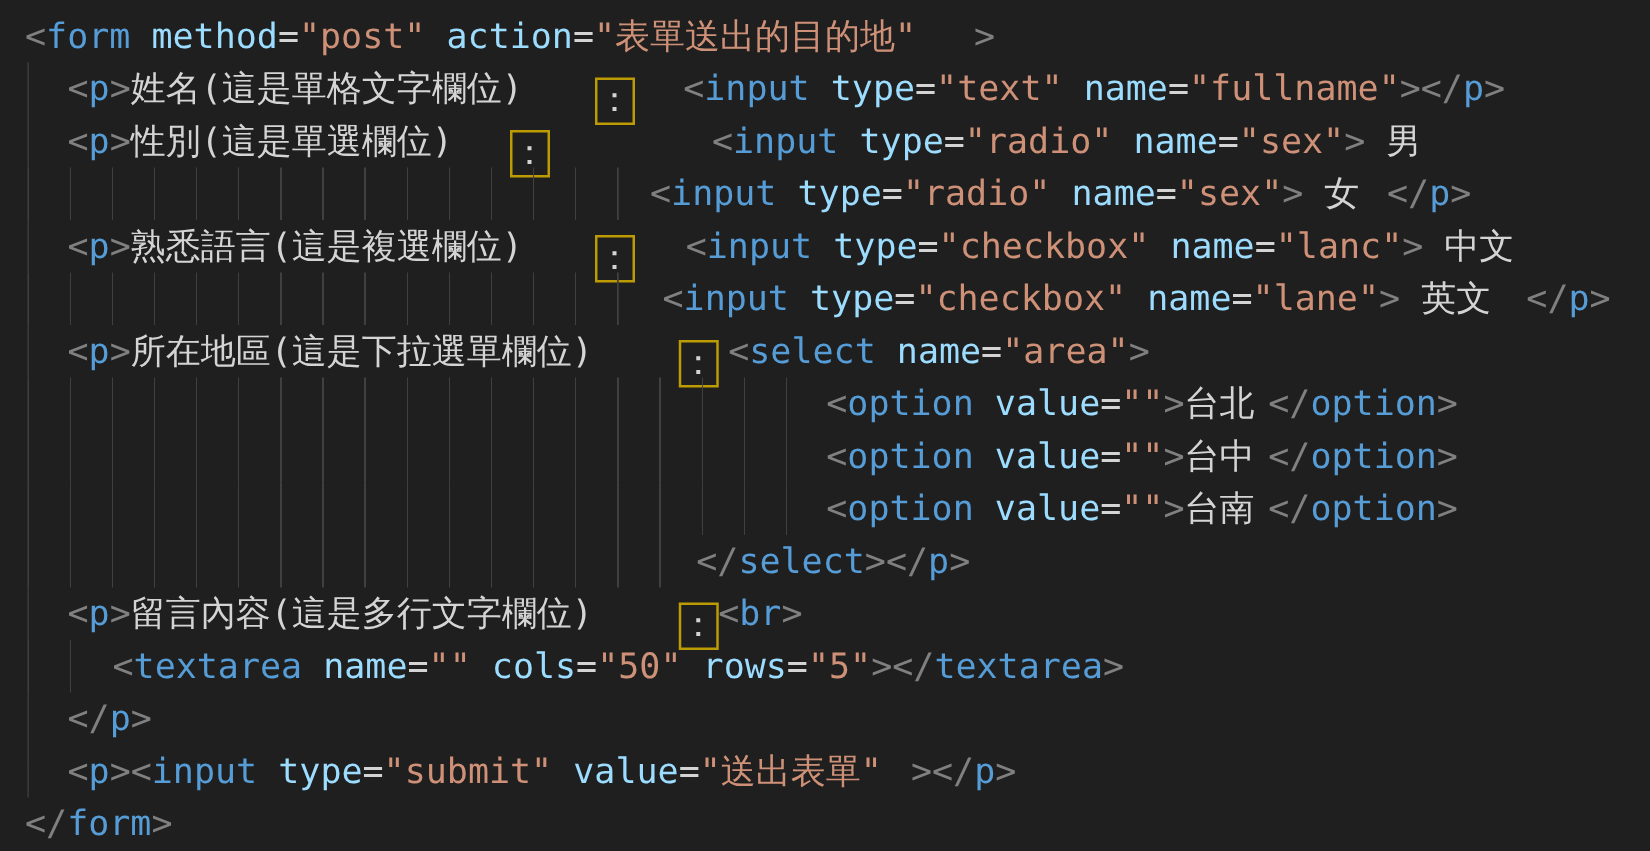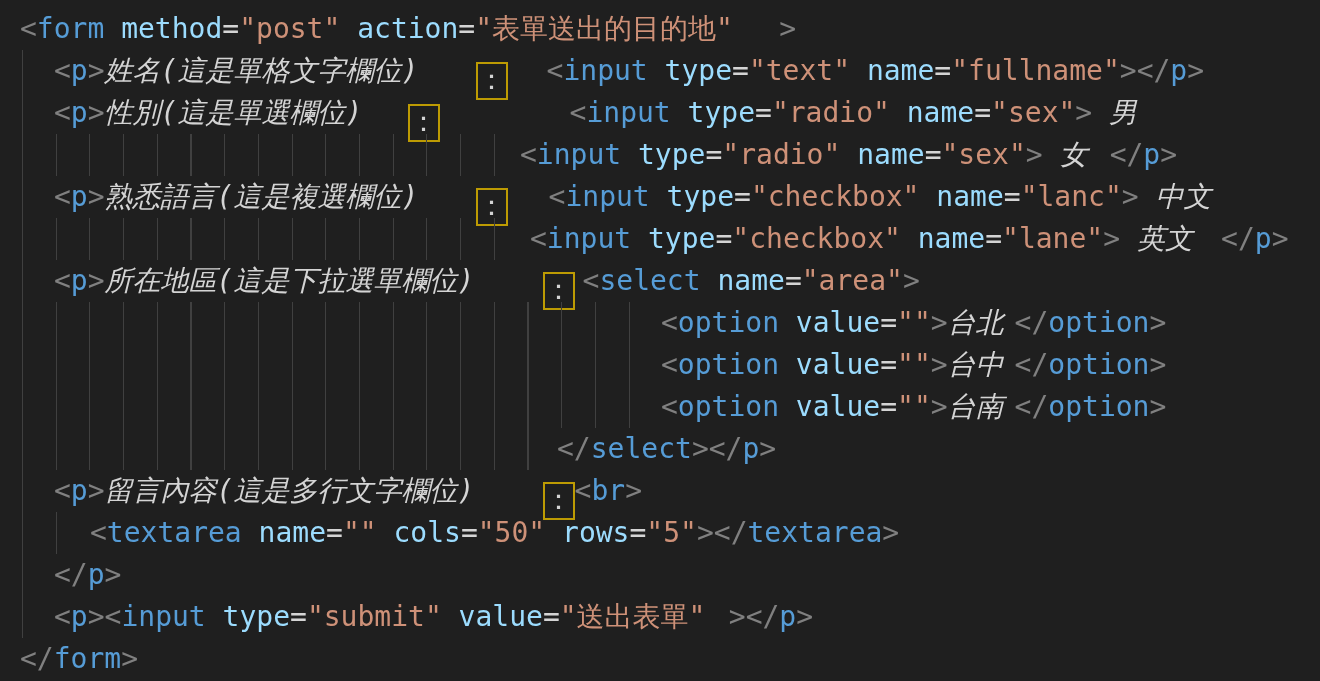--- a/index.html
+++ b/index.html
@@ -21,21 +21,21 @@
     background:repeating-linear-gradient(90deg,var(--indent_guide) 0 1px,transparent 1px 33.7px);
   }
   .content{position:relative;display:inline-block;}
   .tok{white-space:pre;}
   .fixedw{display:inline-block;white-space:pre;overflow:visible;vertical-align:baseline;}
   .syntax-punctuation{color:var(--punctuation);}
   .syntax-tag{color:var(--tag);}
   .syntax-attribute{color:var(--attribute);}
   .syntax-operator{color:var(--operator);}
   .syntax-string{color:var(--string);}
-  .code-text{color:var(--text);font-style:italic;}
+  .code-text{color:var(--text);}
   .unicode-highlight-box{
     display:inline-block;width:32px;height:38px;line-height:32px;
     border:2px solid var(--unicode_box_border);box-sizing:border-box;
     text-align:center;vertical-align:-9px;color:var(--text);
   }
   .space-gap{display:inline-block;}
 </style>
 </head>
 <body>
 

